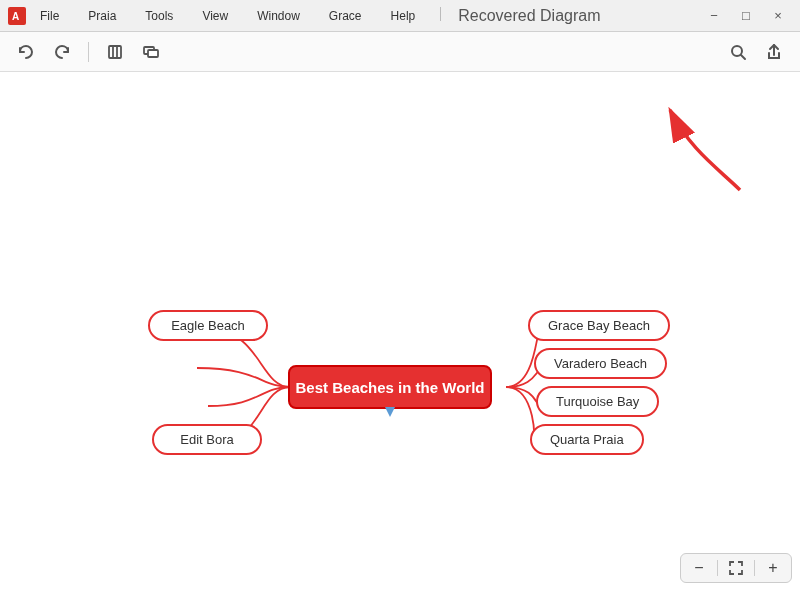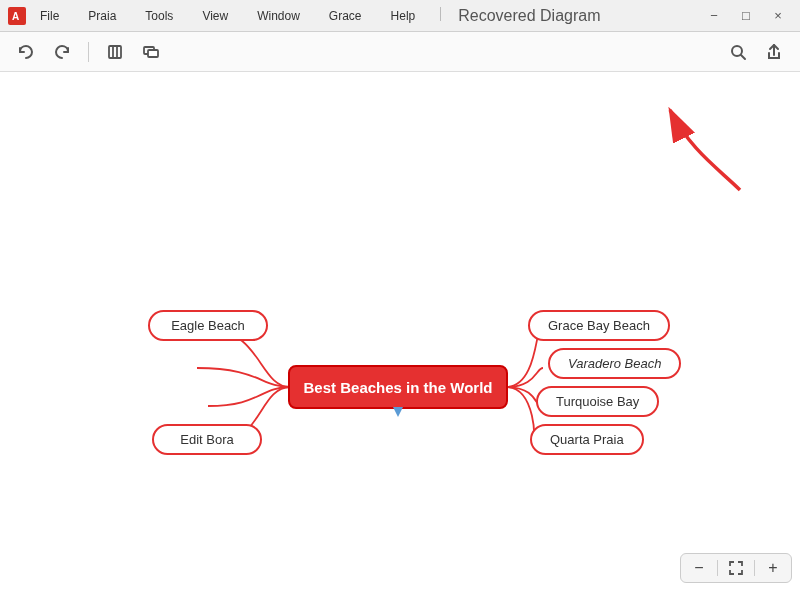--- a/index.html
+++ b/index.html
@@ -157,37 +157,37 @@
 
     <path d="M506,315 C536,315 536,258 540,258" fill="none" stroke="#e53030" stroke-width="1.8"></path>
 
     <path d="M506,315 C536,315 536,296 543,296" fill="none" stroke="#e53030" stroke-width="1.8"></path>
 
     <path d="M506,315 C536,315 536,334 540,334" fill="none" stroke="#e53030" stroke-width="1.8"></path>
 
     <path d="M506,315 C536,315 536,372 533,372" fill="none" stroke="#e53030" stroke-width="1.8"></path>
   </svg>
 
-  <div class="node-center" style="left: 288px; top: 293px; width: 220px; height: 44px;">
+  <div class="node-center" style="left: 288px; top: 293px; width: 204px; height: 44px;">
     <span>Best Beaches in the World</span>
 
     <div style="position:absolute; bottom:-10px; left:50%; transform:translateX(-50%); width:10px; height:10px; background:#5b9bd5; clip-path:polygon(50% 100%, 0% 0%, 100% 0%);"></div>
   </div>
 
   <div class="node" style="left: 148px; top: 238px; min-width: 120px; align-items: flex-end;">
     <span>Eagle Beach</span>
   </div>
   <div class="node" style="left: 152px; top: 352px; min-width: 110px;">
     <span>Edit Bora</span>
   </div>
 
   <div class="node" style="left: 528px; top: 238px; min-width: 130px;">
     <span>Grace Bay Beach</span>
   </div>
-  <div class="node" style="left: 548px; top: 276px; min-width: 124px; font-style: italic;">
+  <div class="node" style="left: 534px; top: 276px; min-width: 124px;">
     <span>Varadero Beach</span>
   </div>
   <div class="node" style="left: 536px; top: 314px; min-width: 116px;">
     <span>Turquoise Bay</span>
   </div>
   <div class="node" style="left: 530px; top: 352px; min-width: 110px;">
     <span>Quarta Praia</span>
   </div>
 
   <svg style="position:absolute;top:28px;right:20px;width:120px;height:100px;overflow:visible;">

